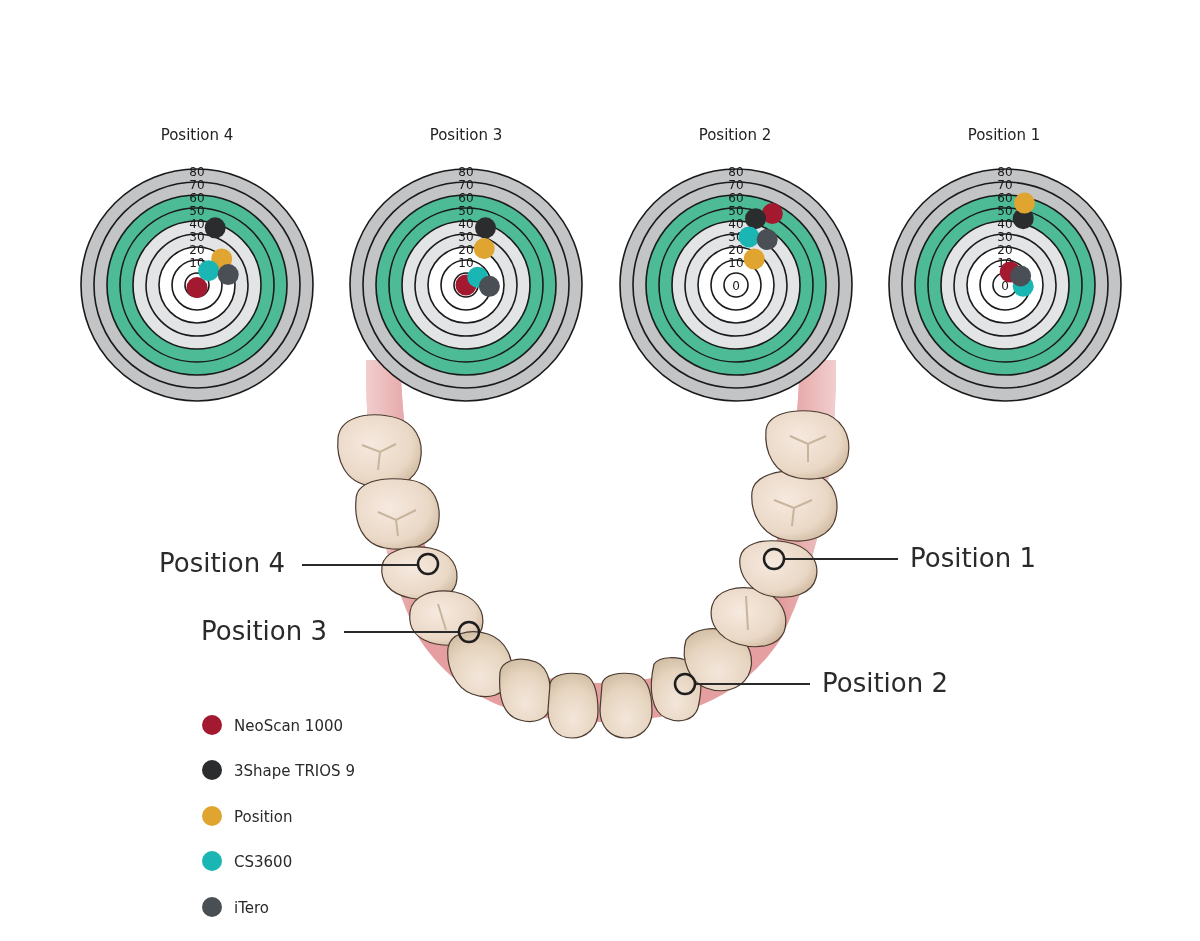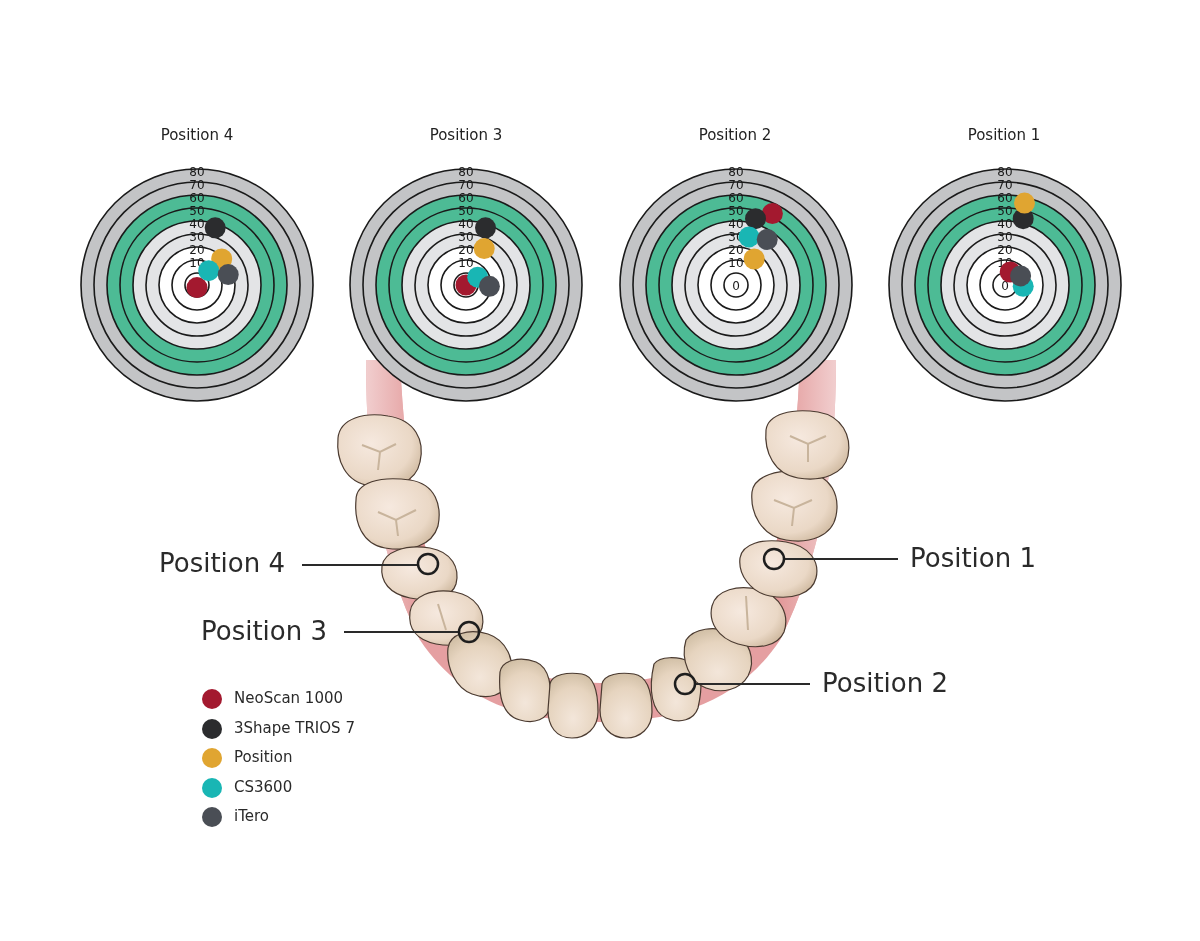--- a/index.html
+++ b/index.html
@@ -1,21 +1,21 @@
 <!DOCTYPE html>
 <html><head>
 <meta charset="utf-8">
 <style>
   html, body { margin: 0; padding: 0; background: #ffffff; }
   body { width: 1200px; height: 941px; position: relative; overflow: hidden; font-family: "DejaVu Sans", sans-serif; }
   #stage { position: absolute; left: 0; top: 0; width: 1200px; height: 941px; }
   .pos-title { position: absolute; width: 200px; text-align: center; font-size: 15px; color: #222; }
   .callout { position: absolute; font-size: 26px; color: #2a2a2a; font-family: "DejaVu Sans", sans-serif; white-space: nowrap; }
   .legend { position: absolute; left: 202px; top: 689px; }
-  .legend-item { display: flex; align-items: flex-start; height: 29.5px; }
+  .legend-item { display: flex; align-items: flex-end; height: 29.5px; margin-top: 16px; }
   .legend-dot { width: 20px; height: 20px; border-radius: 50%; margin-right: 12px; }
   .legend-label { font-size: 15px; color: #2a2a2a; }
 </style>
 </head>
 <body>
 
 <div id="stage">
 
   <svg id="jaw" width="1200" height="941" style="position:absolute;left:0;top:0;">
     <defs>
@@ -227,21 +227,21 @@
   <div class="callout" style="left:910px;top:543px;">Position 1</div>
   <div class="callout" style="left:822px;top:668px;">Position 2</div>
 
   <div class="legend">
     <div class="legend-item">
       <span class="legend-dot" style="background: rgb(163, 25, 47);"></span>
       <span class="legend-label">NeoScan 1000</span>
     </div>
     <div class="legend-item">
       <span class="legend-dot" style="background: rgb(43, 44, 46);"></span>
-      <span class="legend-label">3Shape TRIOS 7</span>
+      <span class="legend-label">3Shape TRIOS 9</span>
     </div>
     <div class="legend-item">
       <span class="legend-dot" style="background: rgb(224, 165, 49);"></span>
       <span class="legend-label">Position</span>
     </div>
     <div class="legend-item">
       <span class="legend-dot" style="background: rgb(25, 182, 180);"></span>
       <span class="legend-label">CS3600</span>
     </div>
     <div class="legend-item">

